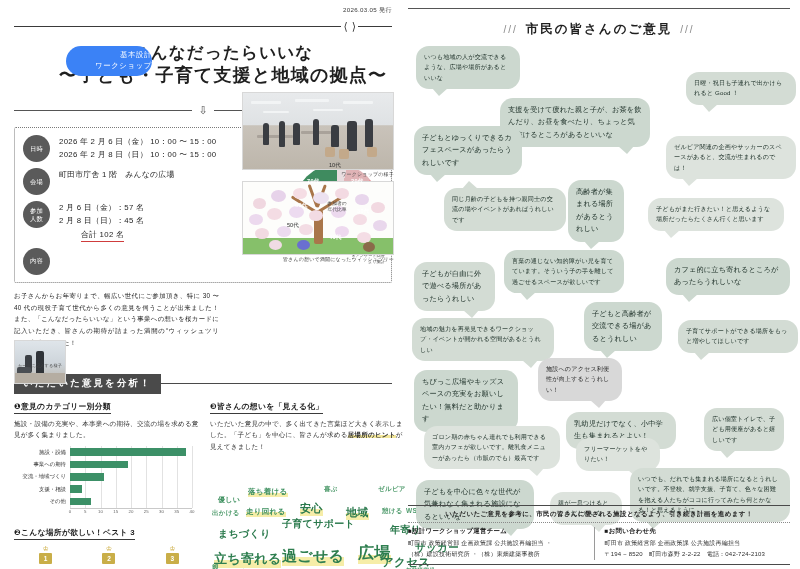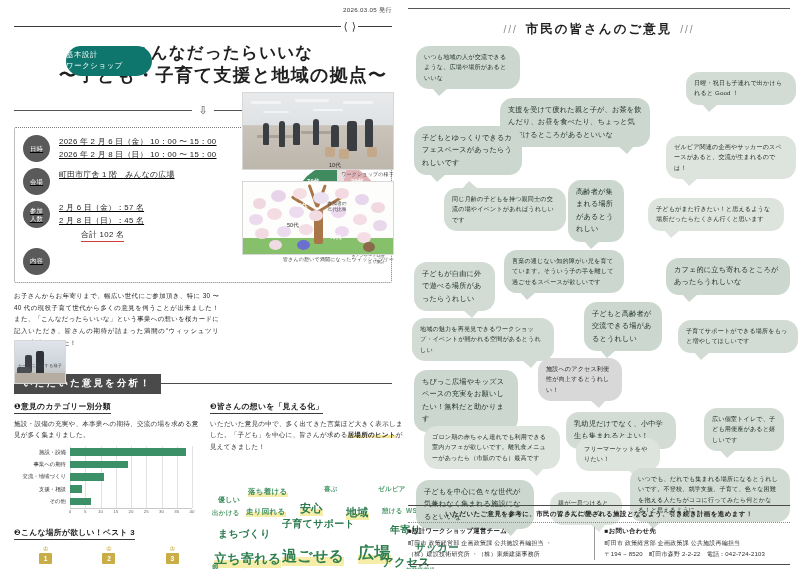--- a/index.html
+++ b/index.html
@@ -33,40 +33,40 @@
   }
   .issue-date {
     position: absolute; right: 10px; top: 6px;
     font-size: 6.2px; color: #3a3a3a; letter-spacing: 0.3px;
   }
 
   .titlewrap { position: relative; margin-top: 6px; height: 58px; }
   .pill {
     position: absolute; left: 52px; top: 4px;
     width: 86px; height: 30px; border-radius: 15px;
-    background: #0f766e; color: #fff;
-    display: flex; flex-direction: column; align-items: flex-start; justify-content: center;
+    background: #3b82f6; color: #fff;
+    display: flex; flex-direction: column; align-items: flex-end; justify-content: center;
     font-size: 7.4px; letter-spacing: 0.6px; line-height: 1.45;
   }
   .maintitle { text-align: center; padding-left: 40px; }
   .maintitle .l1 { font-size: 16.5px; font-weight: bold; color: #1f1f1f; letter-spacing: 1.2px; line-height: 1.25; }
   .maintitle .l2 { font-size: 18px; font-weight: bold; color: #1f1f1f; letter-spacing: 1.2px; line-height: 1.3; margin-top: 1px; }
 
   .subline { display: flex; align-items: center; margin-top: 3px; position: relative; height: 14px; }
   .subline .rule { flex: 1 1 auto; height: 1px; background: #555; }
   .subline .dblchev { font-size: 11px; color: #555; padding: 0 6px; line-height: 1; }
   .done {
     position: absolute; right: 2px; top: 13px;
     font-size: 8px; color: #222; letter-spacing: 0.8px;
   }
 
   
   .infobox {
     margin-top: 10px; border: 1.4px dotted #7a7a7a; border-radius: 2px;
-    padding: 7px 6px 7px 8px; position: relative; min-height: 120px; text-decoration: underline;
+    padding: 7px 6px 7px 8px; position: relative; min-height: 120px;
   }
   .inforow { display: flex; align-items: flex-start; margin-bottom: 6px; }
   .badge {
     flex: 0 0 auto; width: 27px; height: 27px; border-radius: 50%;
     background: #5a5a5a; color: #fff;
     display: flex; align-items: center; justify-content: center; text-align: center;
     font-size: 6.3px; letter-spacing: 0.3px; line-height: 1.25;
   }
   .infotext { margin-left: 9px; font-size: 7.8px; color: #1f1f1f; line-height: 1.7; letter-spacing: 0.3px; }
   .infotext .sum { border-bottom: 1.4px solid #cf3c3c; display: inline-block; padding-bottom: 0px; }

